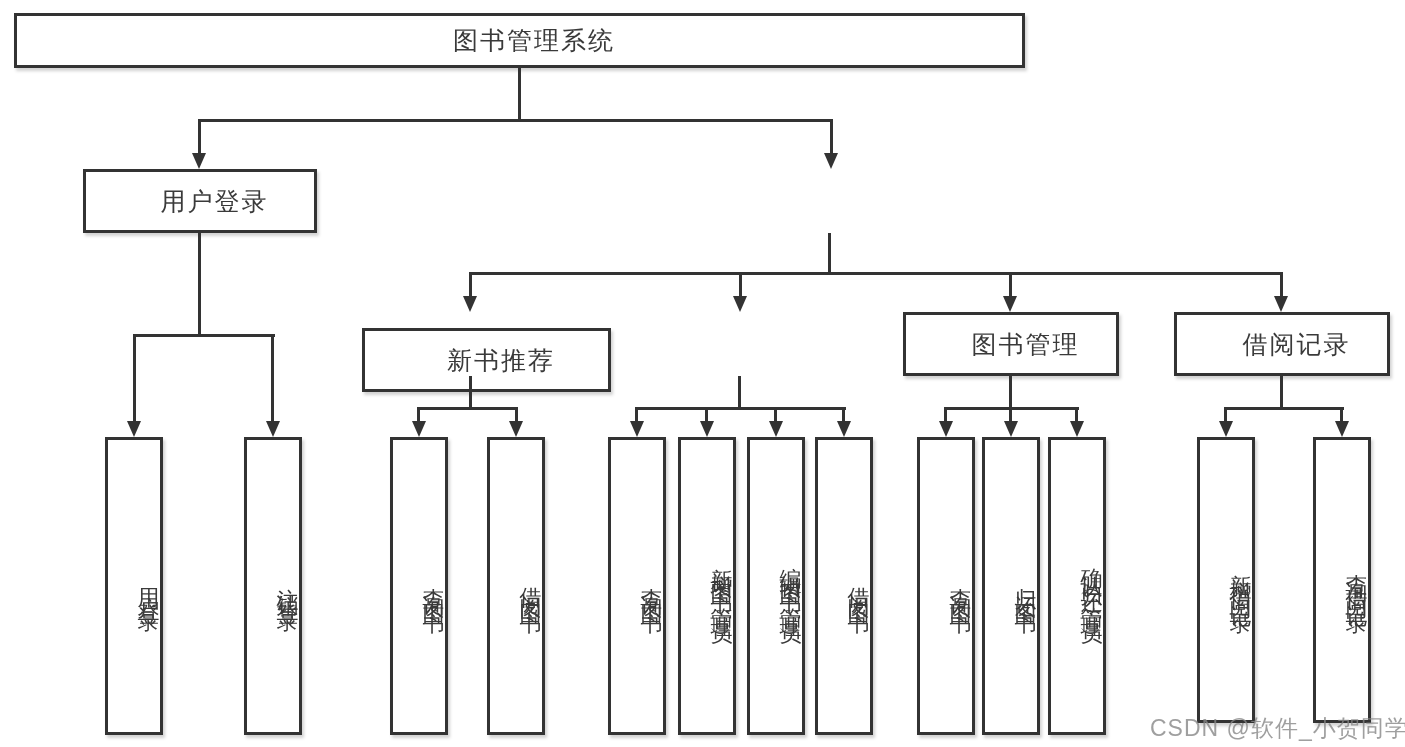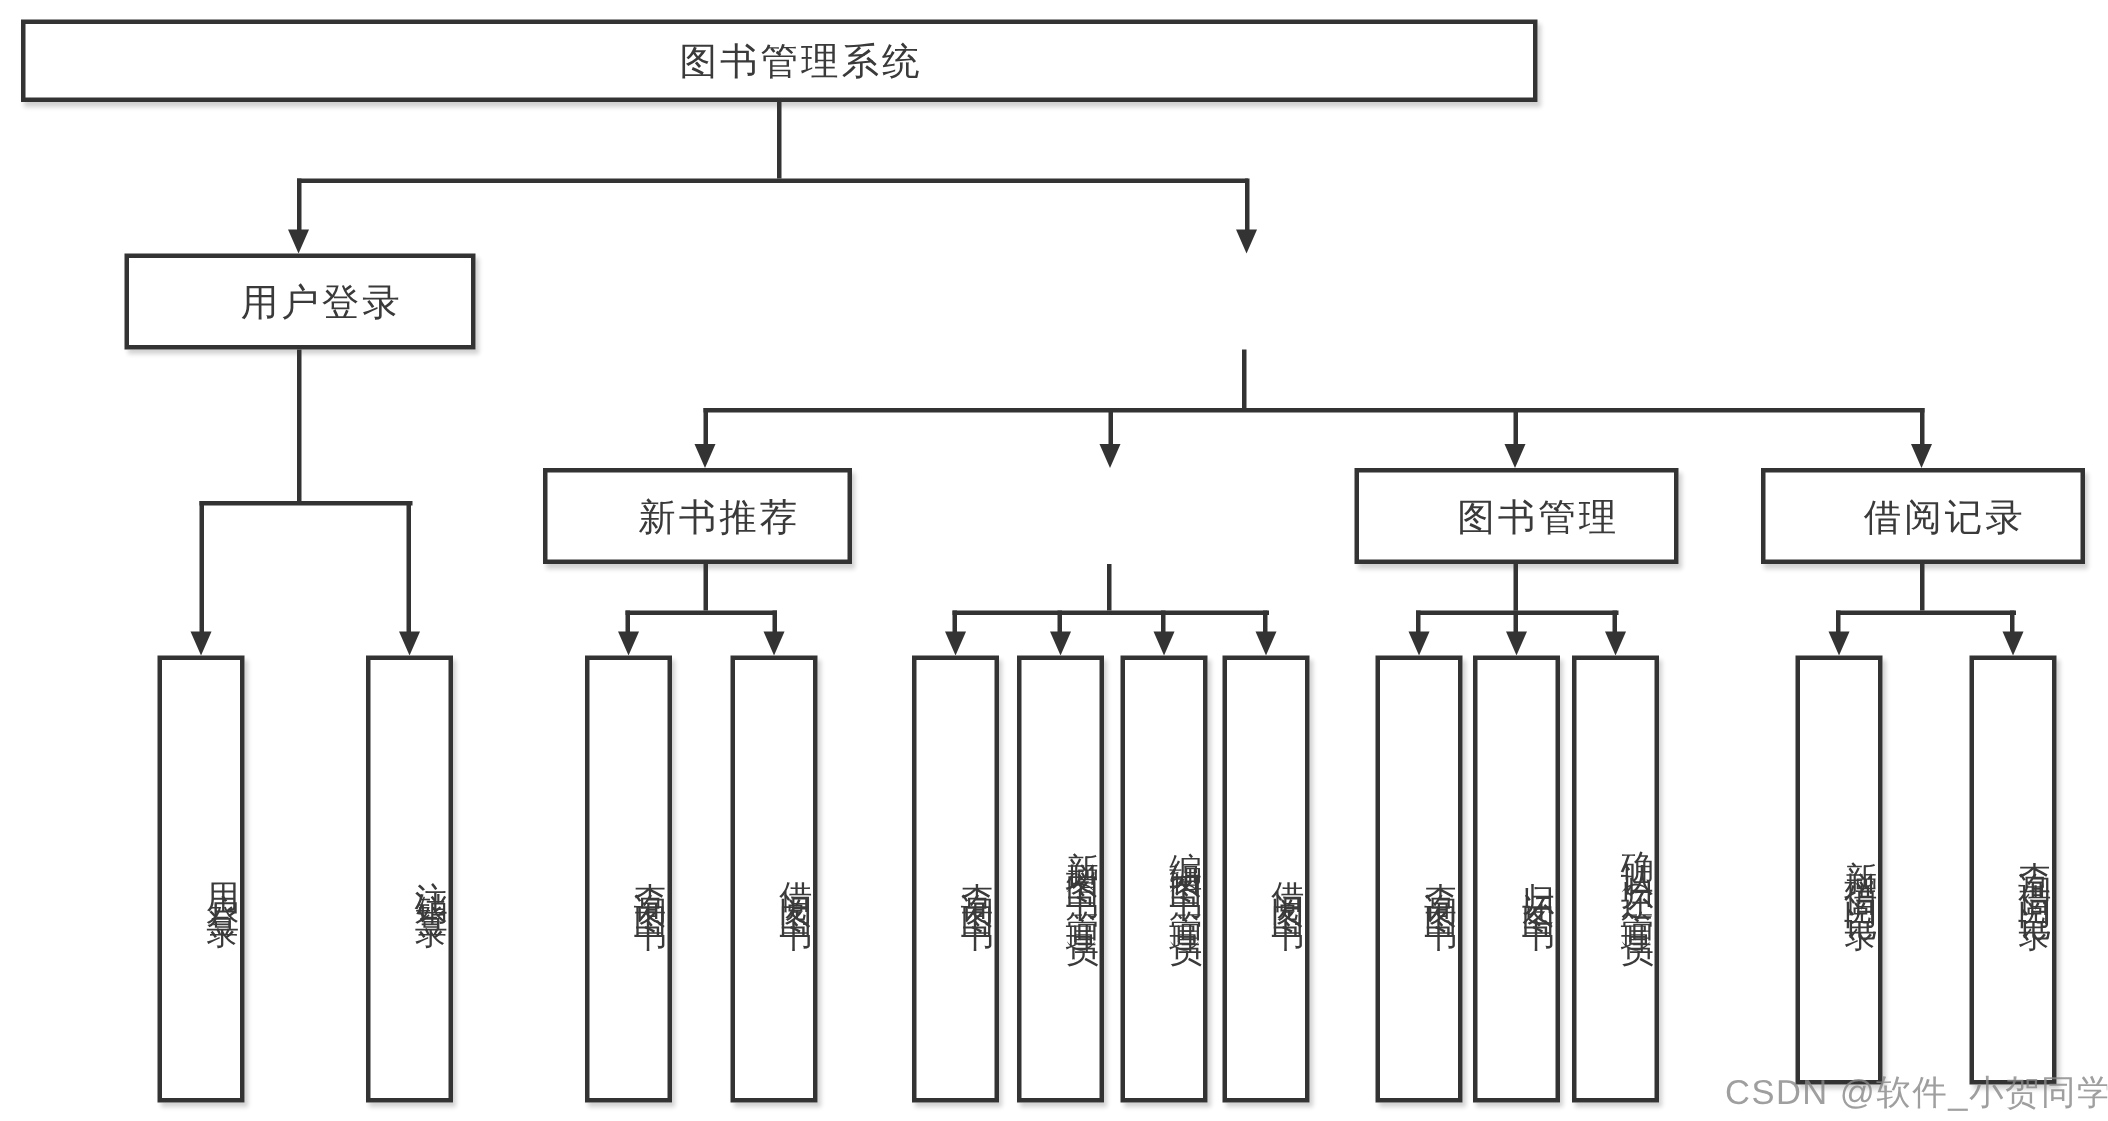--- a/index.html
+++ b/index.html
@@ -64,21 +64,21 @@
   <div class="hline" style="left:469px;top:272px;width:814px;"></div>
   <div class="vline" style="left:469px;top:272px;height:26px;"></div>
   <div class="arrow" style="left:463px;top:296px;"></div>
   <div class="vline" style="left:739px;top:272px;height:26px;"></div>
   <div class="arrow" style="left:733px;top:296px;"></div>
   <div class="vline" style="left:1009px;top:272px;height:26px;"></div>
   <div class="arrow" style="left:1003px;top:296px;"></div>
   <div class="vline" style="left:1280px;top:272px;height:26px;"></div>
   <div class="arrow" style="left:1274px;top:296px;"></div>
 
-  <div class="box hbox" style="left:362px;top:312px;width:206px;height:64px;font-family:Liberation Serif, serif;">
+  <div class="box hbox" style="left:362px;top:328px;width:249px;height:64px;font-family:Liberation Serif, serif;">
     <span>新书推荐</span>
   </div>
   <div class="box hbox" style="left:903px;top:312px;width:216px;height:64px;">
     <span>图书管理</span>
   </div>
   <div class="box hbox" style="left:1174px;top:312px;width:216px;height:64px;">
     <span>借阅记录</span>
   </div>
 
   <div class="vline" style="left:469px;top:376px;height:31px;"></div>

